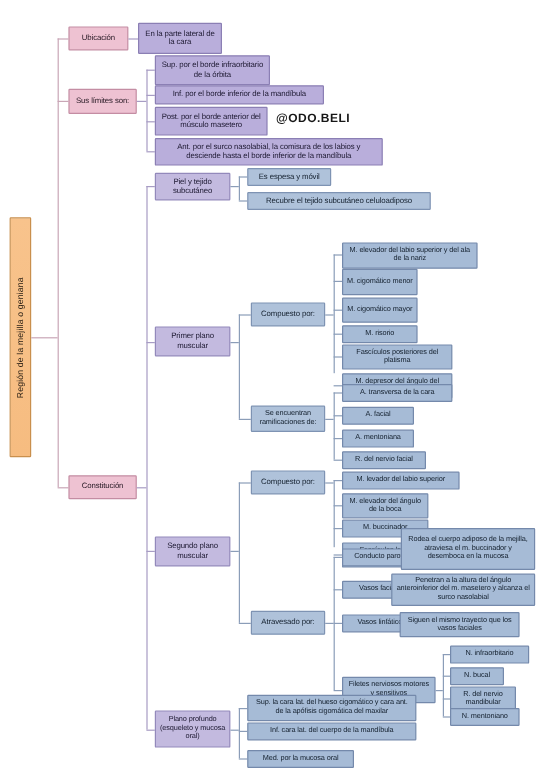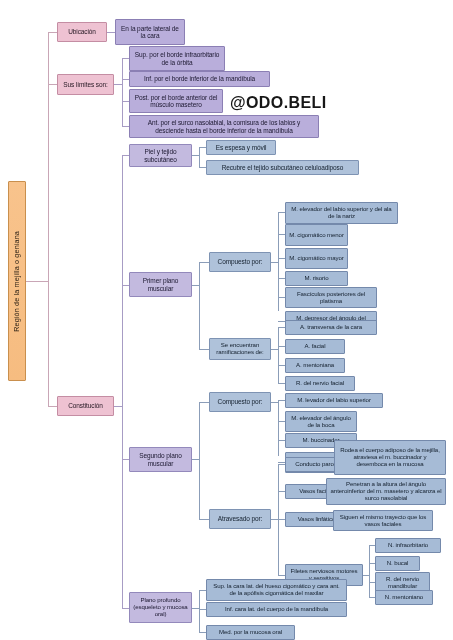--- a/index.html
+++ b/index.html
@@ -83,21 +83,21 @@
     white-space:nowrap;
     font-size:7.2px;
     letter-spacing:.15px;
   }
 
   .wm{
     position:absolute;
     font-weight:bold;
     color:#171717;
     letter-spacing:.4px;
-    font-size:16px;
+    font-size:10px;
     white-space:nowrap;
   }
   .t6  {font-size:6.1px;}
   .t65 {font-size:6.5px;}
 </style>
 </head>
 <body>
 
 <div id="canvas">
 

